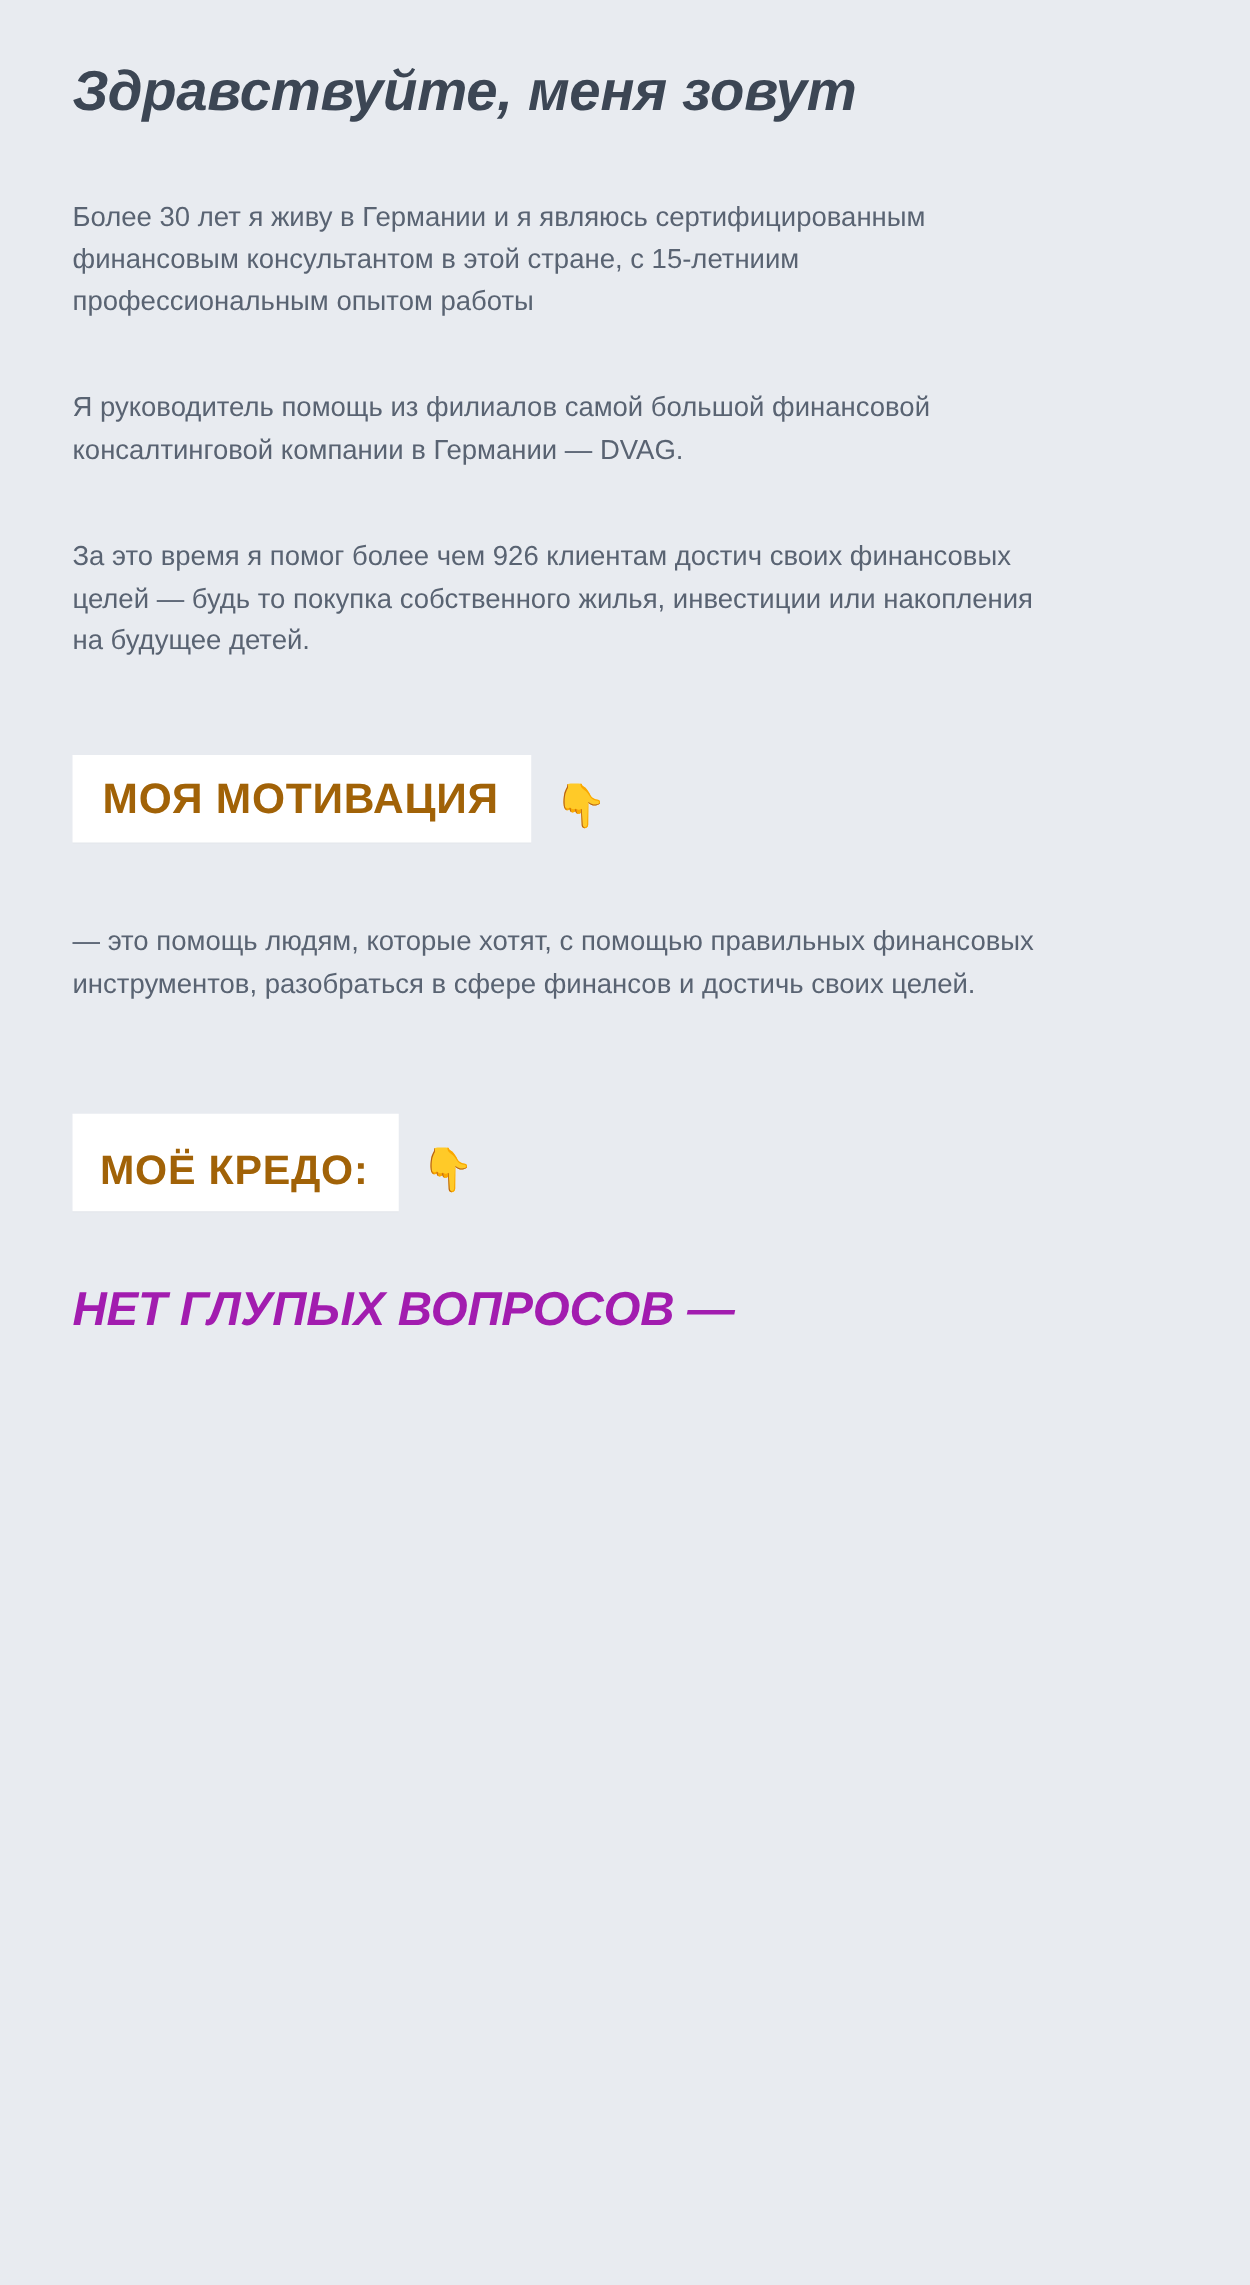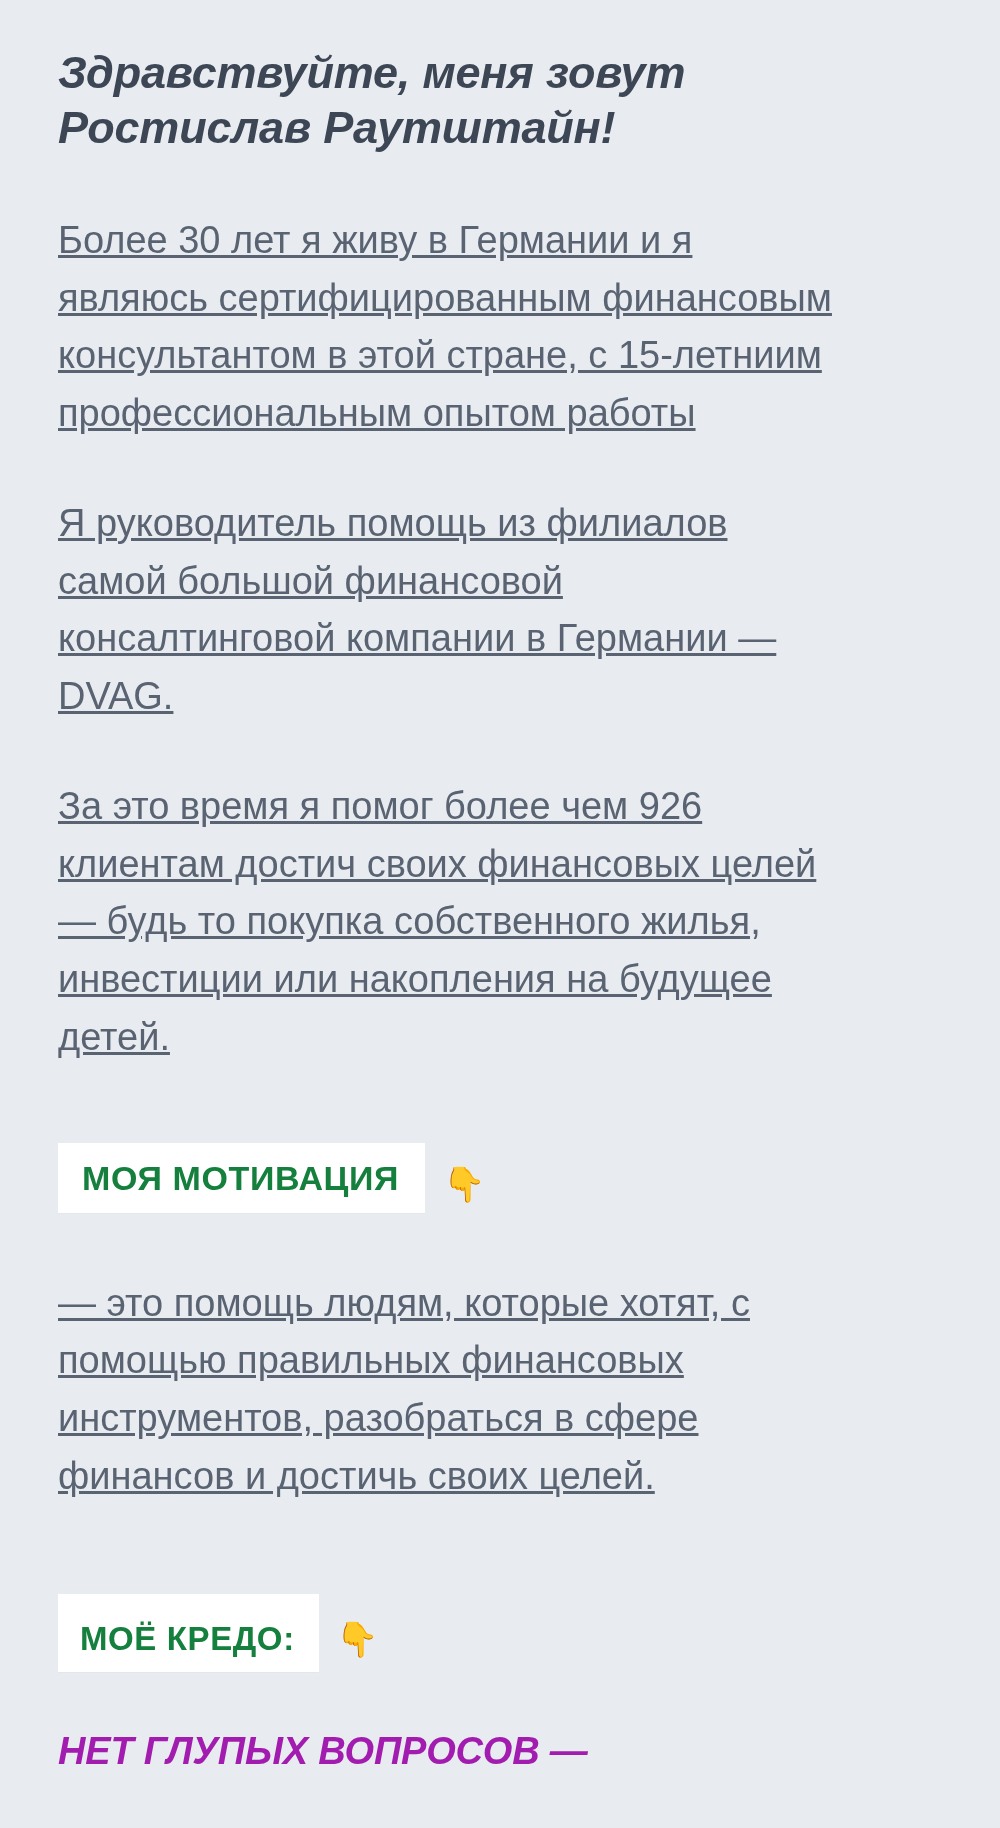--- a/index.html
+++ b/index.html
@@ -32,40 +32,39 @@
     line-height: 1.22;
     color: #3c4654;
     letter-spacing: -0.2px;
     margin: 0 0 56px 0;
     max-width: 640px;
   }
   .headline .l2 { display: block; }
 
   
   .para {
-    font-size: 38px;
+    font-size: 22px;
     line-height: 1.52;
     color: #596372;
     margin: 0 0 52px 0;
     max-width: 790px;
     font-weight: 400;
-    text-decoration: underline;
   }
   .para:last-of-type { margin-bottom: 0; }
 
   
   .label-row {
     display: flex;
     align-items: center;
     gap: 18px;
     margin: 76px 0 62px 0;
   }
   .label-box {
     background: #ffffff;
-    color: #15803d;
+    color: #a16207;
     font-weight: bold;
     font-size: 34px;
     letter-spacing: 0.6px;
     padding: 18px 26px 18px 24px;
     line-height: 1;
     text-transform: uppercase;
     display: inline-block;
     box-shadow: 0 1px 0 rgba(0,0,0,0.02);
   }
   .hand {
@@ -95,21 +94,20 @@
   }
   .credo-text .l2 { display: block; }
 </style>
 </head>
 <body>
 
 <div class="page">
 
   <h1 class="headline">
     <span class="l1">Здравствуйте, меня зовут</span>
-    <span class="l2">Ростислав Раутштайн!</span>
   </h1>
 
   <p class="para">Более 30 лет я живу в Германии и я являюсь сертифицированным финансовым консультантом в этой стране, с 15-летниим профессиональным опытом работы</p>
 
   <p class="para">Я руководитель помощь из филиалов самой большой финансовой консалтинговой компании в Германии — DVAG.</p>
 
   <p class="para">За это время я помог более чем 926 клиентам достич своих финансовых целей — будь то покупка собственного жилья, инвестиции или накопления на будущее детей.</p>
 
   <div class="label-row">
     <span class="label-box">МОЯ МОТИВАЦИЯ</span>

